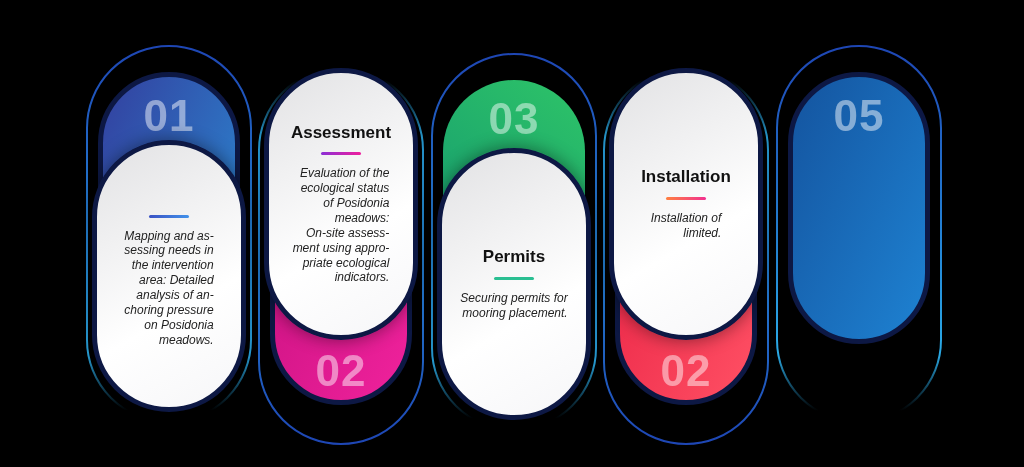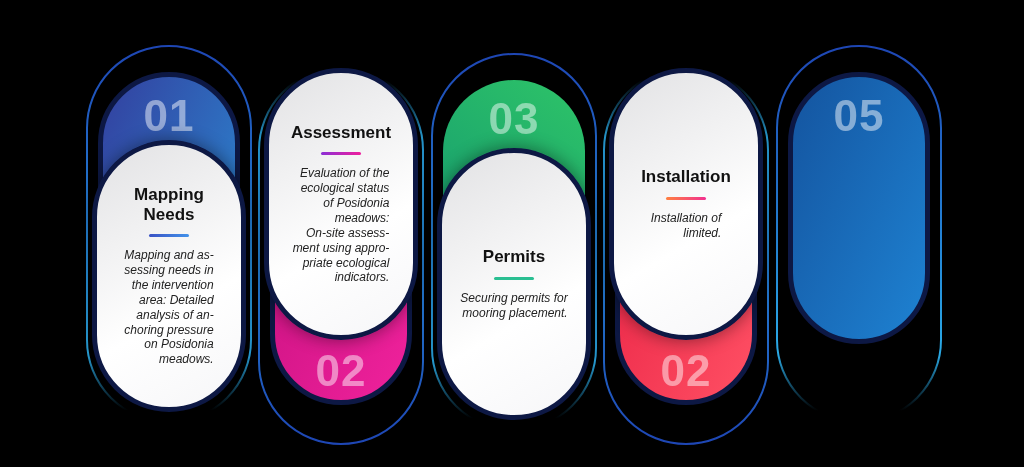--- a/index.html
+++ b/index.html
@@ -87,22 +87,20 @@
 <div id="canvas">
 
   <div class="unit num-top" data-step="0" style="--g1: #33409f; --g2: #2b8fd6; --u1: #3a52c4; --u2: #4292ea;">
     <svg class="outline" viewBox="0 0 166 378">
       <rect x="1" y="1" width="164" height="376" rx="82" ry="82" fill="none" stroke="url(#grad-down)" stroke-width="2"></rect>
     </svg>
     <div class="colored">
       <div class="number">01</div>
     </div>
     <div class="card">
-      <div class="title">Mapping
-Needs</div>
       <div class="underline"></div>
       <div class="body">Mapping and as-
 sessing needs in
 the intervention
 area: Detailed
 analysis of an-
 choring pressure
 on Posidonia
 meadows.</div>
     </div>

